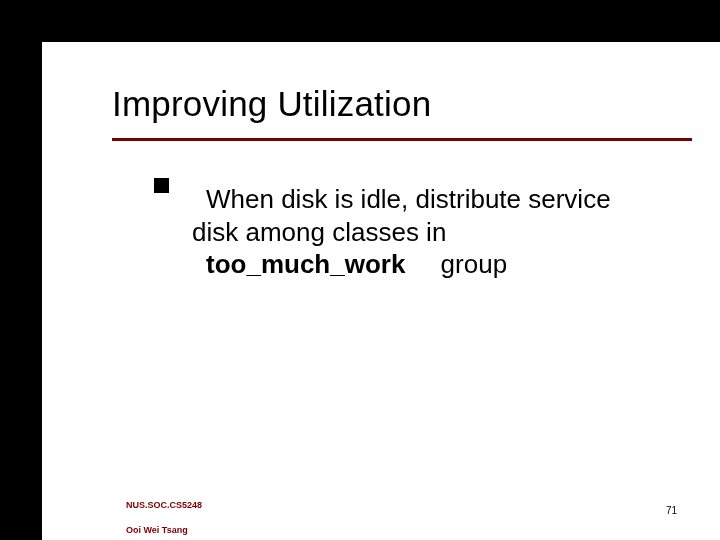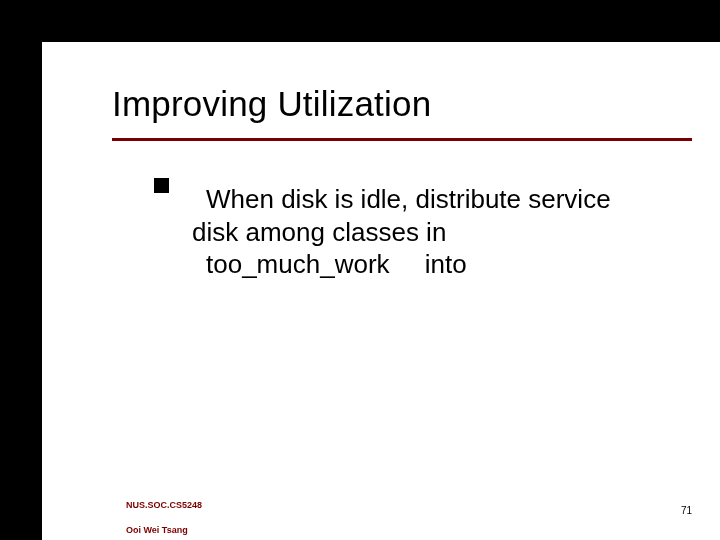--- a/index.html
+++ b/index.html
@@ -37,24 +37,24 @@
     height: 15px;
     background: #000;
     margin-top: 9px;
     margin-right: 9px;
   }
   .bullet .txt {
     font-size: 26px;
     line-height: 1.25;
     color: #000;
   }
-  .bold { font-weight: 400; }
+  .bold { font-weight: 700; }
   .page-num {
     position: absolute;
-    right: 56px;
+    right: 71px;
     bottom: 52px;
     font-size: 10px;
     color: #000;
   }
   .footer {
     position: absolute;
     left: 56px;
     bottom: 18px;
     font-size: 9px;
     line-height: 1.2;
@@ -64,21 +64,21 @@
 </style>
 </head>
 <body>
 
 <div class="slide">
   <h1 class="title">Improving Utilization</h1>
   <hr class="title-rule">
   <div class="bullets">
     <div class="bullet">
       <div class="sq"></div>
-      <div class="txt"><span>When disk is idle, distribute service disk among classes in </span><span class="bold">too_much_work</span><span> into</span></div>
+      <div class="txt"><span>When disk is idle, distribute service disk among classes in </span><span class="bold">too_much_work</span><span> group</span></div>
     </div>
   </div>
   <div class="page-num">71</div>
   <div class="footer">
     <div>NUS.SOC.CS5248</div>
     <div>Ooi Wei Tsang</div>
   </div>
 </div>
 
 </body></html>

